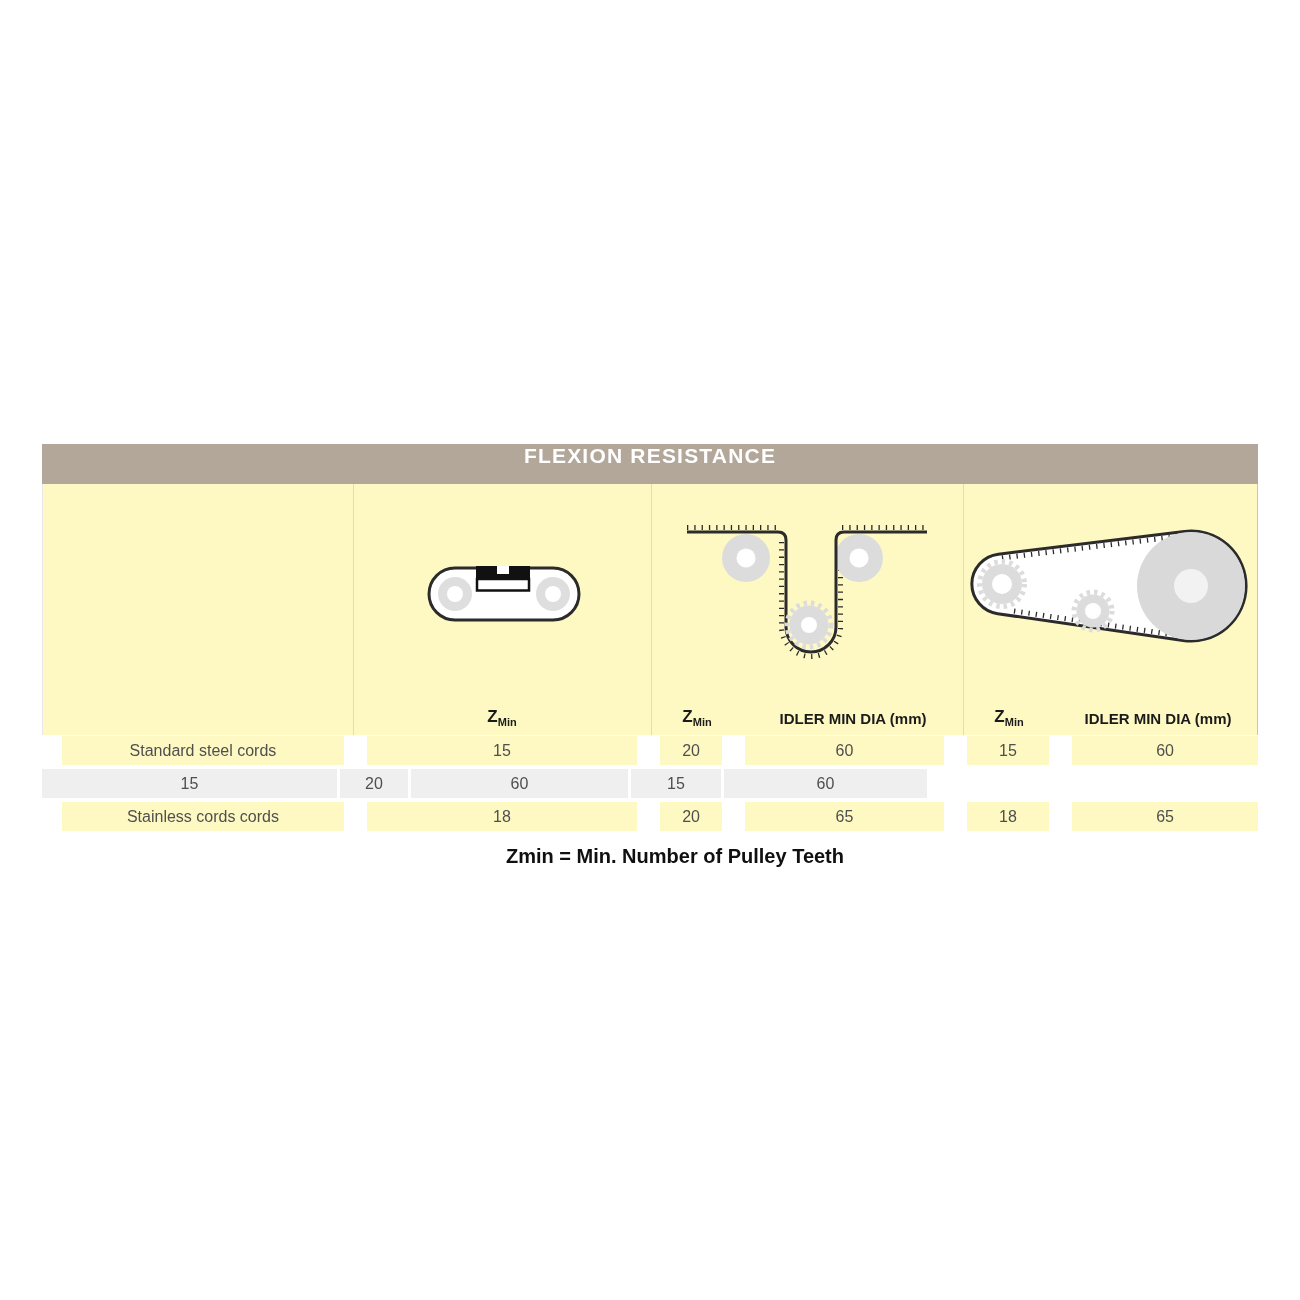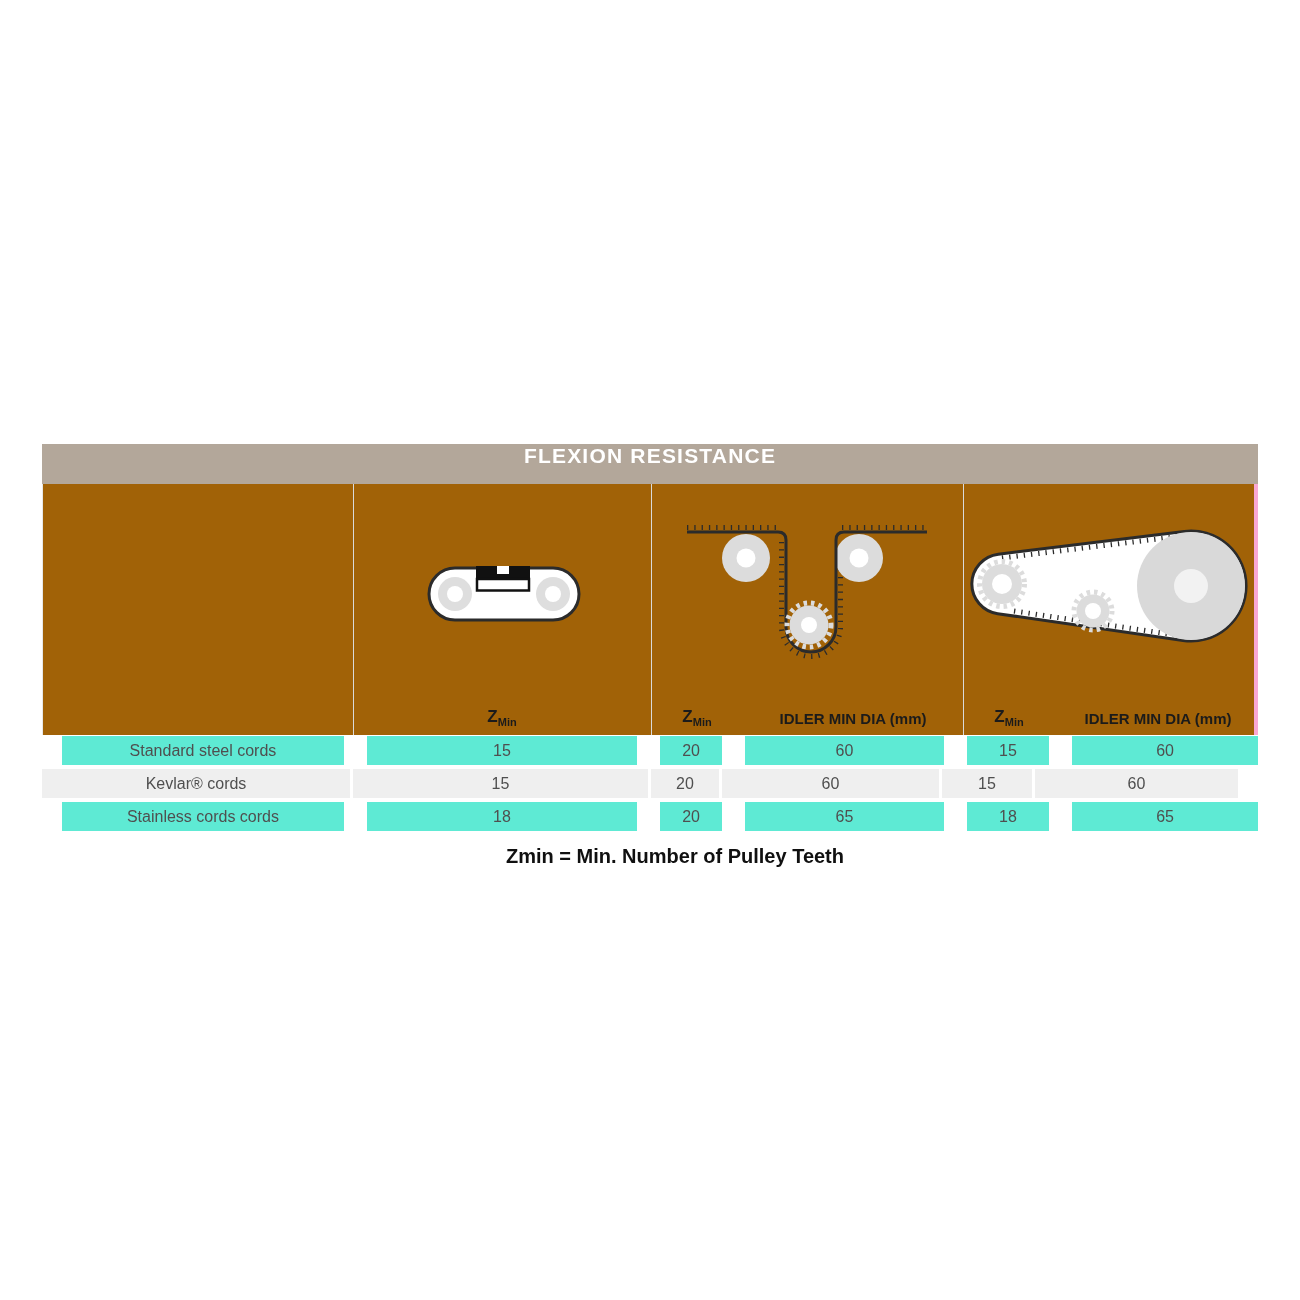--- a/index.html
+++ b/index.html
@@ -8,22 +8,22 @@
     font-family:"Liberation Sans", sans-serif;overflow:hidden;
   }
   .table-wrap{position:absolute;left:42px;top:444px;width:1216px;}
   .title-band{
     height:40px;background:#b3a79a;display:flex;align-items:flex-start;justify-content:center;
   }
   .title-band .title{
     color:#ffffff;font-weight:bold;font-size:21px;letter-spacing:1.2px;
   }
   .diagram-area{
-    position:relative;height:251px;background:#a16207;
-    border-left:1px solid #e8e8e8;border-right:4px solid #f9a8d4;box-sizing:border-box;
+    position:relative;height:251px;background:#fef9c3;
+    border-left:1px solid #e8e8e8;border-right:1px solid #f9a8d4;box-sizing:border-box;
   }
   .col-divider{position:absolute;top:0;bottom:0;width:1px;background:#dadada;}
   .dv1{left:310px}.dv2{left:608px}.dv3{left:920px}
   .dgm{position:absolute;}
   .dgm1{left:376px;top:76px;}
   .dgm2{left:636px;top:38px;}
   .dgm3{left:926px;top:45px;}
   .colhead{
     position:absolute;bottom:8px;transform:translateX(-50%);
     font-weight:bold;color:#1b1b1b;white-space:nowrap;font-size:15px;
@@ -32,21 +32,21 @@
   .zhead .zsub{font-size:11px;position:relative;top:4px;}
   .ch-z2{left:459px}.ch-z3{left:654px}.ch-i3{left:810px}.ch-z4{left:966px}.ch-i4{left:1115px}
   .rows{padding-top:1px;}
   .row{display:flex;column-gap:3px;}
   .row + .row{margin-top:4px;}
   .cell{
     height:29px;display:flex;align-items:center;justify-content:center;
     font-size:16px;color:#4f4f4f;
   }
   .w0{width:308px}.w1{width:295px}.w2{width:68px}.w3{width:217px}.w4{width:90px}.w5{width:203px}
-  .row-dark .cell{background:#5eead4;margin-left:20px;}
+  .row-dark .cell{background:#fef9c3;margin-left:20px;}
   .row-light .cell{background:#efefef;}
   .caption{
     position:absolute;left:50px;top:845px;width:1250px;text-align:center;
     font-weight:bold;font-size:20px;color:#101010;
   }
 </style>
 </head>
 <body>
 
 <div>
@@ -113,21 +113,20 @@
       <div class="row row-dark">
         <div class="cell w0">Standard steel cords</div>
         <div class="cell w1">15</div>
         <div class="cell w2">20</div>
         <div class="cell w3">60</div>
         <div class="cell w4">15</div>
         <div class="cell w5">60</div>
       </div>
 
       <div class="row row-light">
-        <div class="cell w0">Kevlar® cords</div>
         <div class="cell w1">15</div>
         <div class="cell w2">20</div>
         <div class="cell w3">60</div>
         <div class="cell w4">15</div>
         <div class="cell w5">60</div>
       </div>
 
       <div class="row row-dark">
         <div class="cell w0">Stainless cords cords</div>
         <div class="cell w1">18</div>

